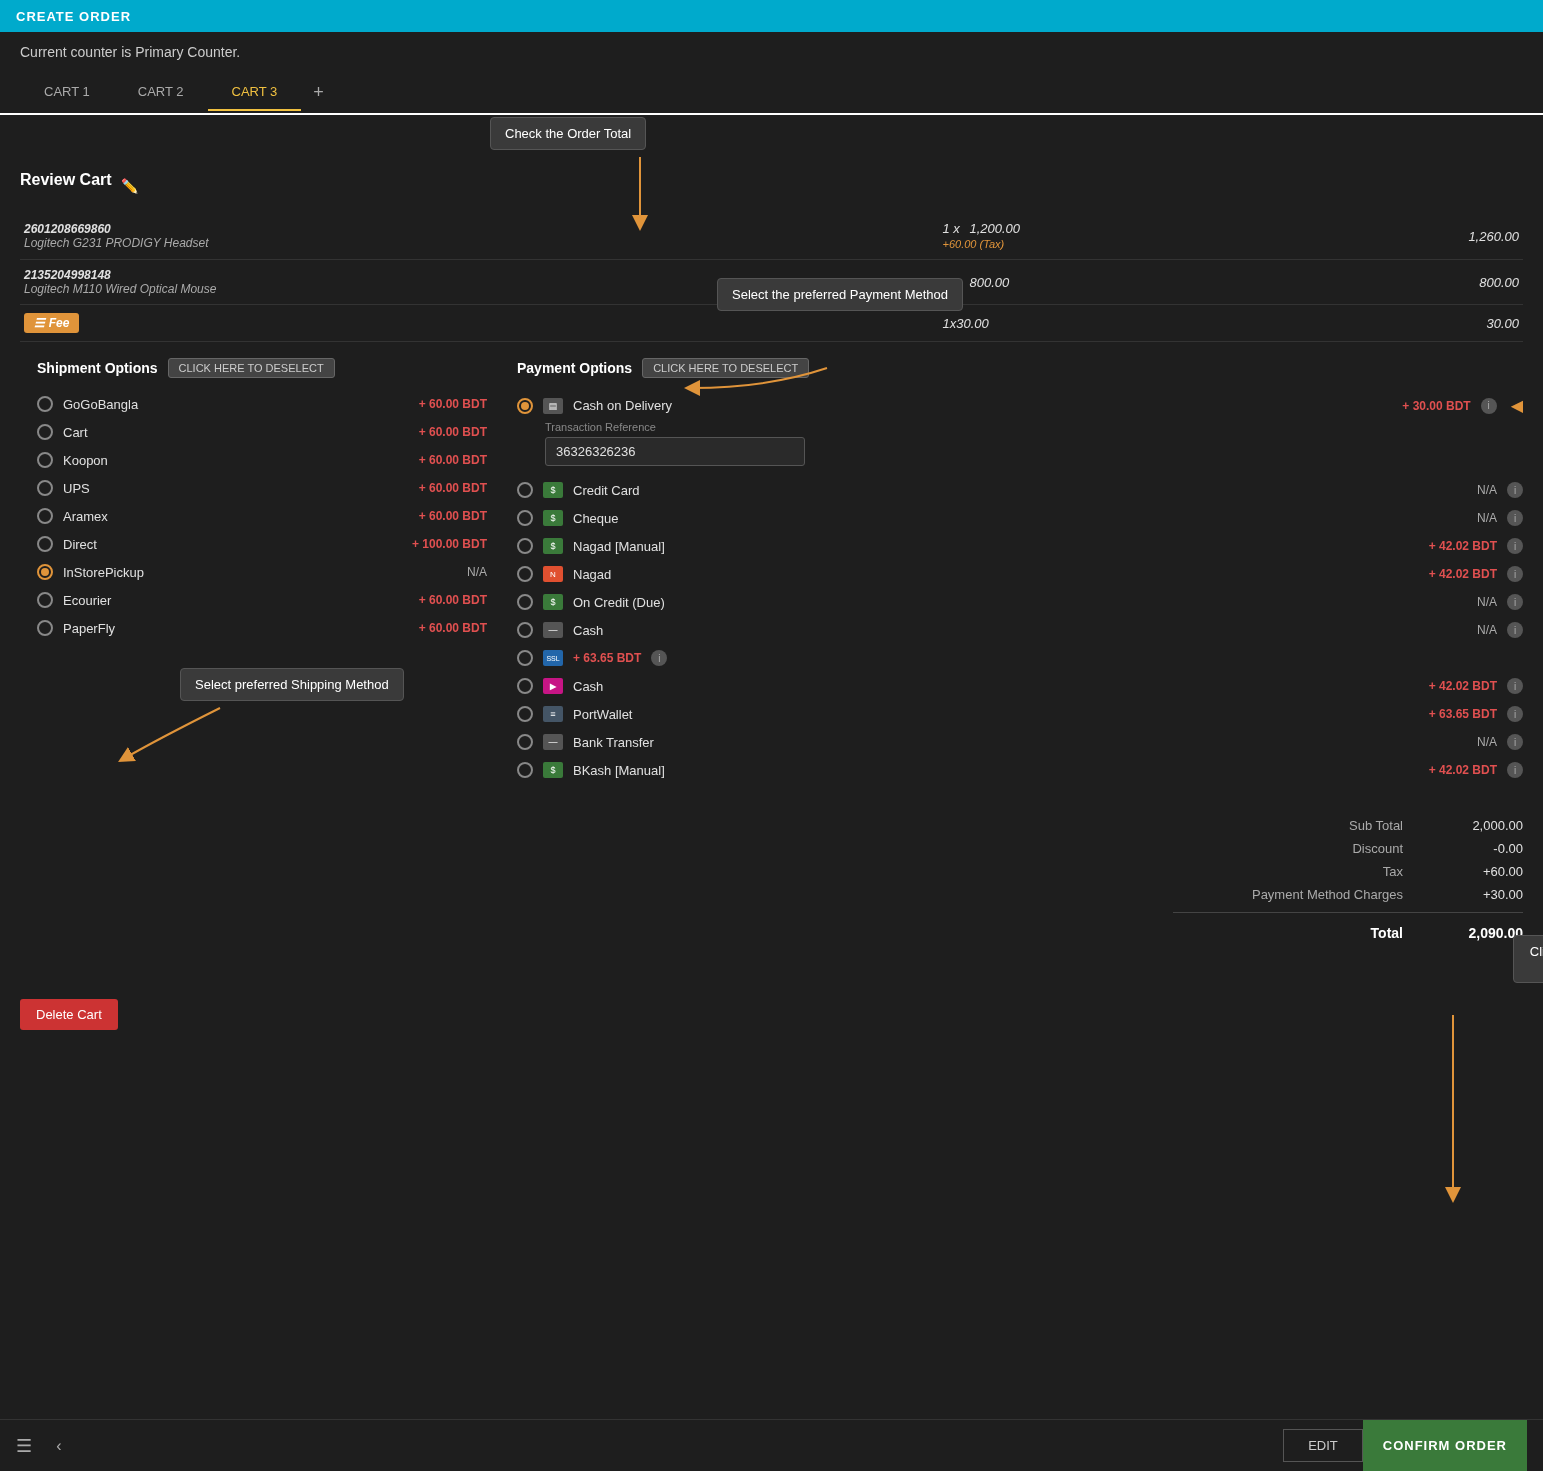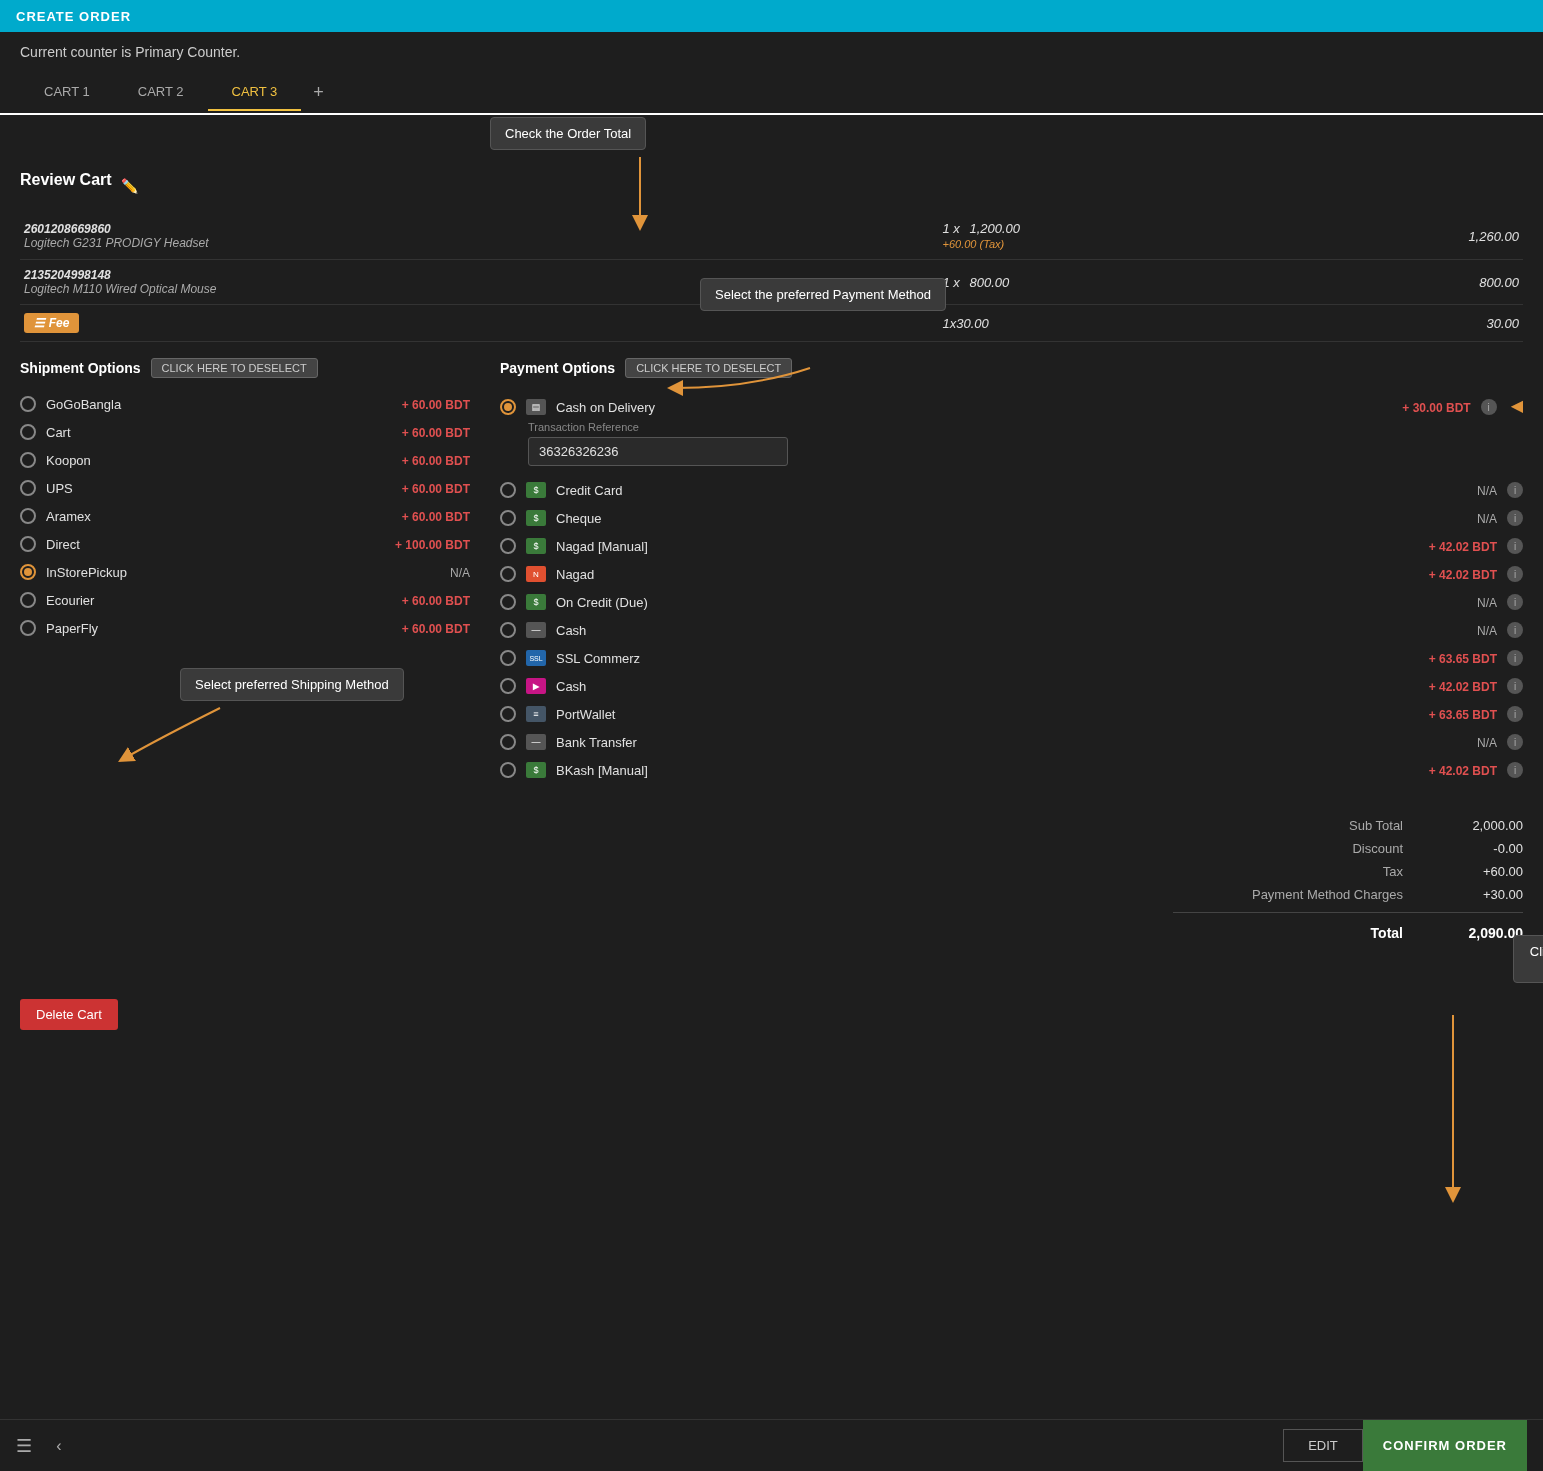--- a/index.html
+++ b/index.html
@@ -28,30 +28,30 @@
     .cart-table { width: 100%; border-collapse: collapse; margin-bottom: 16px; font-style: italic; }
     .cart-table td { padding: 8px 4px; border-bottom: 1px solid #333; vertical-align: middle; }
     .cart-table .item-code { font-size: 12px; font-weight: 700; color: #e0e0e0; }
     .cart-table .item-name { font-size: 12px; color: #aaa; }
     .cart-table .tax-note { font-size: 11px; color: #e0943a; }
     .cart-table .total { text-align: right; font-weight: 500; }
     .fee-badge { background: #e0943a; color: #fff; padding: 3px 10px; border-radius: 3px; font-size: 12px; font-weight: 600; display: inline-flex; align-items: center; gap: 4px; }
 
     
     .two-col { display: flex; gap: 30px; margin-top: 10px; }
-    .col-left { flex: 0 0 450px; }
+    .col-left { flex: 0 0 450px; margin-left: 17px; }
     .col-right { flex: 1; }
 
     
     .section-header { display: flex; align-items: center; gap: 10px; margin-bottom: 12px; }
     .section-header-title { font-size: 14px; font-weight: 600; color: #fff; }
     .deselect-btn { background: #444; border: 1px solid #666; color: #ccc; padding: 3px 10px; border-radius: 3px; font-size: 11px; cursor: pointer; }
 
     
-    .option-row { display: flex; align-items: flex-end; gap: 10px; padding: 6px 0; }
+    .option-row { display: flex; align-items: center; gap: 10px; padding: 6px 0; }
     .radio-circle { width: 16px; height: 16px; border-radius: 50%; border: 2px solid #888; flex-shrink: 0; display: flex; align-items: center; justify-content: center; }
     .radio-circle.selected { border-color: #e0943a; }
     .radio-circle.selected::after { content: ''; width: 8px; height: 8px; border-radius: 50%; background: #e0943a; }
     .option-label { flex: 1; color: #e0e0e0; font-size: 13px; }
     .option-price { color: #e05050; font-size: 12px; font-weight: 600; }
     .option-na { color: #aaa; font-size: 12px; }
 
     
     .pay-icon { width: 20px; height: 16px; background: #3a7a3a; border-radius: 2px; display: inline-flex; align-items: center; justify-content: center; font-size: 9px; color: #fff; flex-shrink: 0; }
     .pay-icon.cash-icon { background: #555; }
@@ -315,21 +315,20 @@
         <div class="radio-circle"></div>
         <span class="pay-icon cash-icon">—</span>
         <span class="option-label">Cash</span>
         <span class="option-na">N/A</span>
         <span class="info-circle">i</span>
       </div>
 
       <div class="option-row">
         <div class="radio-circle"></div>
         <span class="pay-icon ssl-icon" style="font-size:7px; background:#2266aa;">SSL</span>
-        <span class="option-label">SSL Commerz</span>
         <span class="option-price">+ 63.65 BDT</span>
         <span class="info-circle">i</span>
       </div>
 
       <div class="option-row">
         <div class="radio-circle"></div>
         <span class="pay-icon bkash-icon" style="background:#c71585; font-size:8px; color:#fff; font-weight:bold;">▶</span>
         <span class="option-label">Cash</span>
         <span class="option-price">+ 42.02 BDT</span>
         <span class="info-circle">i</span>

